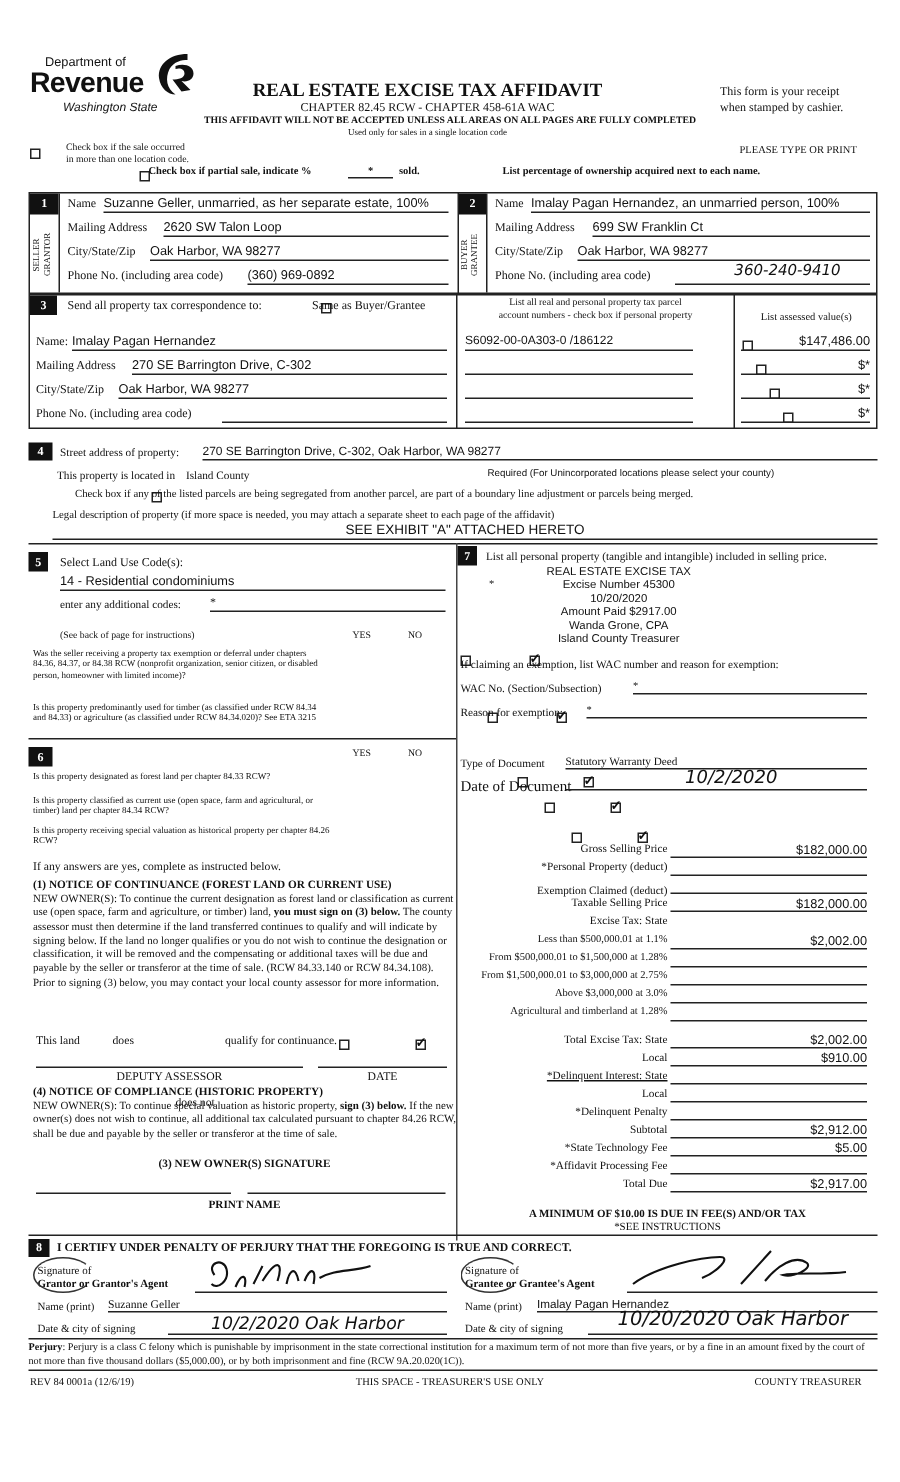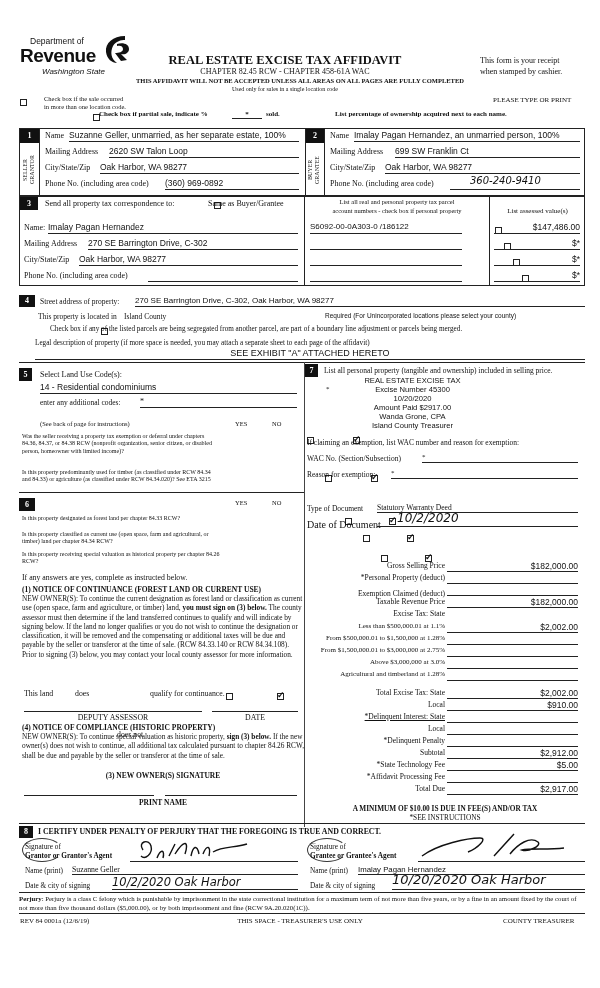--- a/index.html
+++ b/index.html
@@ -1,19 +1,19 @@
 <!DOCTYPE html>
 <html><head>
 <meta charset="utf-8">
 <style>
   * { box-sizing: border-box; margin: 0; padding: 0; }
   body { width: 600px; height: 988px; background: #fff; font-family: "Liberation Serif", serif; color: #111; position: relative; overflow: hidden; font-size: 8px; }
   .abs { position: absolute; }
   .sans { font-family: "Liberation Sans", sans-serif; }
-  .hand { font-family: "DejaVu Sans", sans-serif; font-style: italic; }
+  .hand { font-family: "DejaVu Sans", sans-serif; font-style: italic; text-align: center; }
   .ul { border-bottom: 1px solid #222; }
   .cb { display: inline-block; width: 7px; height: 7px; border: 1px solid #222; vertical-align: middle; position: relative; background: #fff; }
   .cb.checked::after { content: "✓"; position: absolute; left: -1px; top: -4px; font-size: 9px; font-weight: bold; color: #111; }
   .num { display: inline-block; background: #111; color: #fff; font-weight: bold; text-align: center; font-size: 8px; line-height: 11px; width: 11px; height: 11px; }
   .box { border: 1px solid #222; }
   .vlabel { writing-mode: vertical-rl; transform: rotate(180deg); font-size: 6px; text-align: center; line-height: 7px; }
   .right { text-align: right; }
   .center { text-align: center; }
   .b { font-weight: bold; }
   .fld { font-family: "Liberation Sans", sans-serif; font-size: 8.5px; }
@@ -180,21 +180,21 @@
 <div class="abs center" style="left:212px;top:713px;width:86px;font-size:7.8px;">DATE</div>
 <div class="abs b" style="left:22px;top:723px;font-size:7.5px;">(4) NOTICE OF COMPLIANCE (HISTORIC PROPERTY)</div>
 <div class="abs" style="left:22px;top:732px;width:282px;font-size:7.3px;line-height:9.3px;"><span>NEW OWNER(S):  To continue special valuation as historic property,</span> <b>sign (3) below.</b> <span>If the new owner(s) does not wish to continue, all additional tax calculated pursuant to chapter 84.26 RCW, shall be due and payable by the seller or transferor at the time of sale.</span></div>
 <div class="abs b center" style="left:22px;top:771px;width:282px;font-size:7.5px;">(3) NEW OWNER(S) SIGNATURE</div>
 <div class="abs" style="left:24px;top:795px;width:130px;height:1px;background:#222;"></div>
 <div class="abs" style="left:165px;top:795px;width:132px;height:1px;background:#222;"></div>
 <div class="abs b center" style="left:22px;top:798px;width:282px;font-size:7.5px;">PRINT NAME</div>
 
 
 <div class="abs num" style="left:305px;top:364px;width:13px;height:13px;line-height:13px;">7</div>
-<div class="abs" style="left:324px;top:366px;font-size:7.5px;">List all personal property (tangible and ownership) included in selling price.</div>
+<div class="abs" style="left:324px;top:366px;font-size:7.5px;">List all personal property (tangible and intangible) included in selling price.</div>
 <div class="abs" style="left:326px;top:385px;font-size:7px;">*</div>
 <div class="abs sans center" style="left:330px;top:376px;width:165px;font-size:7.6px;line-height:9px;">
   <div>REAL ESTATE EXCISE TAX</div>
   <div>Excise Number 45300</div>
   <div>10/20/2020</div>
   <div>Amount Paid $2917.00</div>
   <div>Wanda Grone, CPA</div>
   <div>Island County Treasurer</div>
 </div>
 <div class="abs" style="left:307px;top:438px;font-size:7.5px;">If claiming an exemption, list WAC number and reason for exemption:</div>
@@ -205,21 +205,21 @@
 <div class="abs" style="left:307px;top:504px;font-size:7.5px;">Type of Document</div>
 <div class="abs ul" style="left:377px;top:503px;width:201px;height:10px;font-size:7.5px;">Statutory Warranty Deed</div>
 <div class="abs" style="left:307px;top:519px;font-size:10px;">Date of Document</div>
 <div class="abs ul hand" style="left:377px;top:511px;width:201px;height:16px;font-size:12px;padding-left:20px;">10/2/2020</div>
 
 
 <div class="abs" style="left:307px;top:561px;width:138px;font-size:7.5px;">
   <div class="right" style="position:absolute;top:0;right:0;white-space:nowrap;">Gross Selling Price</div>
   <div class="right" style="position:absolute;top:12px;right:0;white-space:nowrap;">*Personal Property (deduct)</div>
   <div class="right" style="position:absolute;top:28px;right:0;white-space:nowrap;">Exemption Claimed (deduct)</div>
-  <div class="right" style="position:absolute;top:36px;right:0;white-space:nowrap;">Taxable Revenue Price</div>
+  <div class="right" style="position:absolute;top:36px;right:0;white-space:nowrap;">Taxable Selling Price</div>
   <div class="right" style="position:absolute;top:48px;right:0;white-space:nowrap;">Excise Tax:  State</div>
   <div class="right" style="position:absolute;top:61px;right:0;white-space:nowrap;font-size:7px;">Less than $500,000.01 at 1.1%</div>
   <div class="right" style="position:absolute;top:73px;right:0;white-space:nowrap;font-size:7px;">From $500,000.01 to $1,500,000 at 1.28%</div>
   <div class="right" style="position:absolute;top:85px;right:0;white-space:nowrap;font-size:7px;">From $1,500,000.01 to $3,000,000 at 2.75%</div>
   <div class="right" style="position:absolute;top:97px;right:0;white-space:nowrap;font-size:7px;">Above $3,000,000 at 3.0%</div>
   <div class="right" style="position:absolute;top:109px;right:0;white-space:nowrap;font-size:7px;">Agricultural and timberland at 1.28%</div>
   <div class="right" style="position:absolute;top:127px;right:0;white-space:nowrap;">Total Excise Tax: State</div>
   <div class="right" style="position:absolute;top:139px;right:0;white-space:nowrap;">Local</div>
   <div class="right" style="position:absolute;top:151px;right:0;white-space:nowrap;text-decoration:underline;">*Delinquent Interest:  State</div>
   <div class="right" style="position:absolute;top:163px;right:0;white-space:nowrap;">Local</div>

